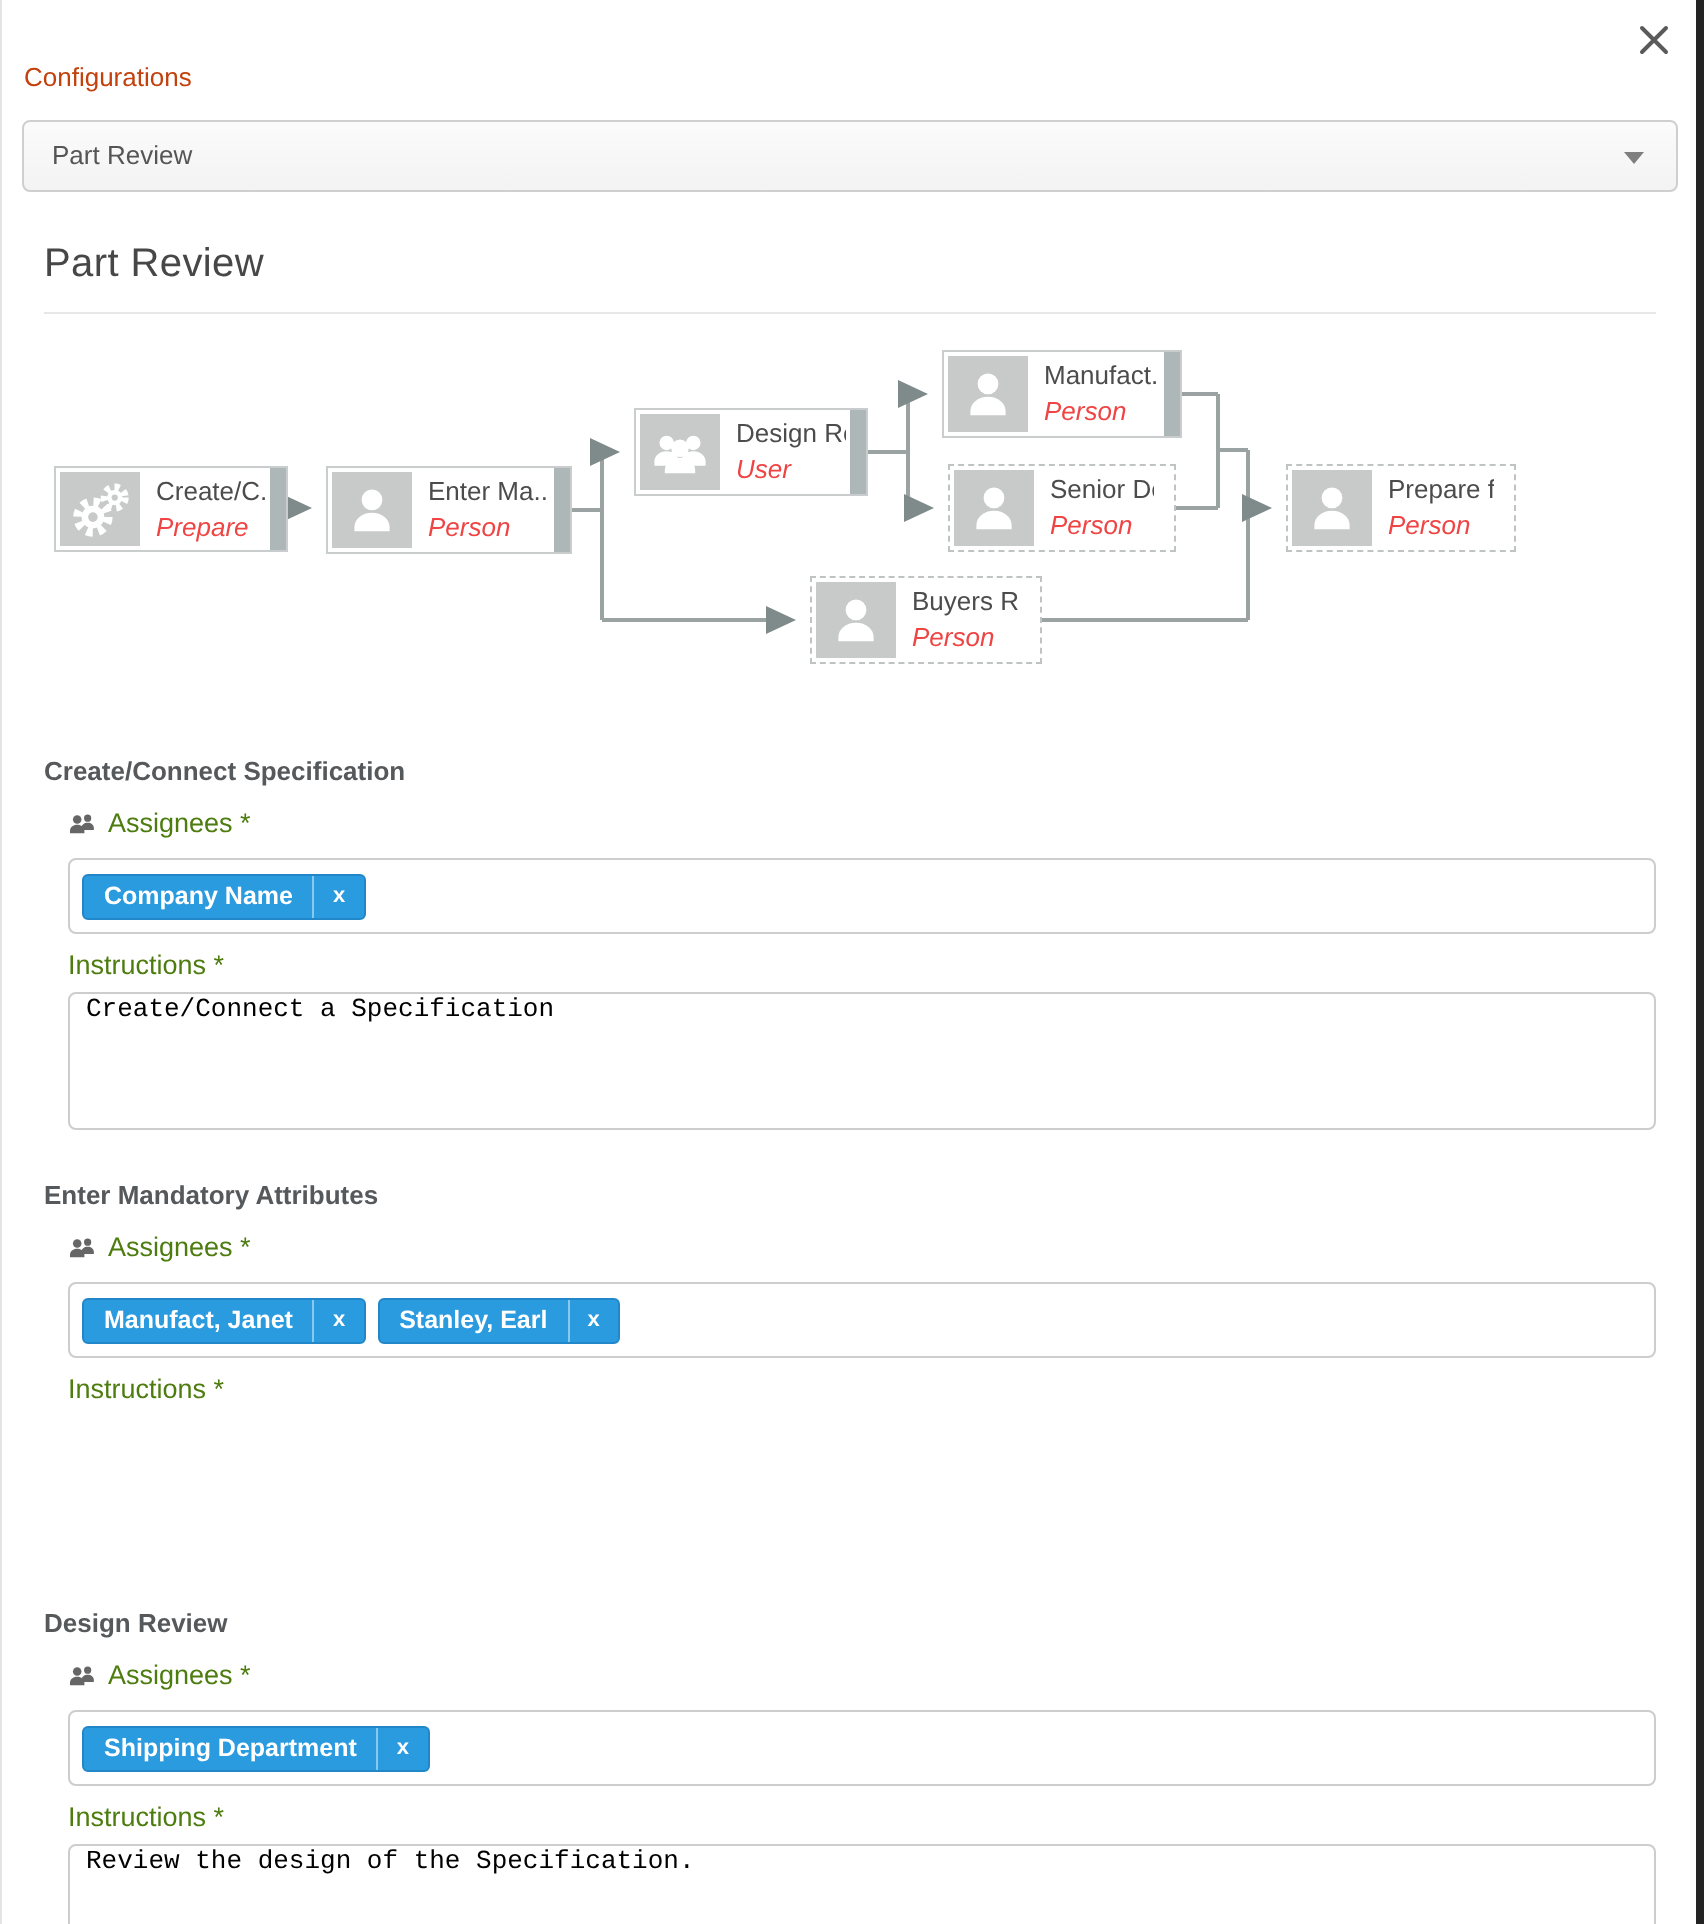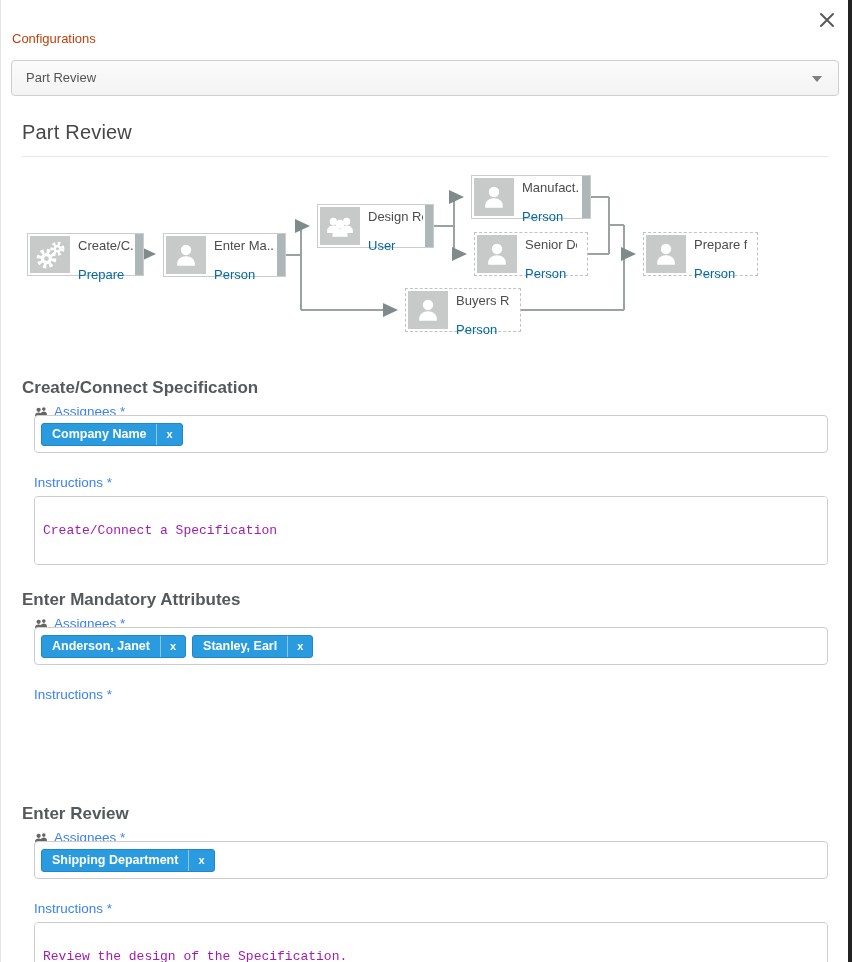--- a/index.html
+++ b/index.html
@@ -34,43 +34,43 @@
   .diagram { position:absolute; left:0; top:160px; width:852px; height:190px; }
   .diagram svg.wires { position:absolute; left:0; top:0; }
   .node { position:absolute; background:#fff; border:1px solid #c9cdcd; cursor:pointer; }
   .node.dashed { border:1px dashed #bfc3c3; }
   .node.solid::after { content:""; position:absolute; right:0; top:0; bottom:0; width:8px;
     background:#aeb7b7; }
   .node-icon { position:absolute; left:2px; top:2px; bottom:2px; width:40px;
     background:#c8caca; display:flex; align-items:center; justify-content:center; }
   .node-text { position:absolute; left:50px; top:4px; right:10px; }
   .node-title { display:block; font-size:13px; color:#4c4c4c; white-space:nowrap; overflow:hidden; }
-  .node-sub { display:block; font-size:13px; color:#0369a1; margin-top:14px; white-space:nowrap; }
+  .node-sub { display:block; font-size:13px; color:#ef4444; margin-top:3px; white-space:nowrap;font-style:italic; }
 
   
   .section { position:absolute; left:0; width:852px; height:212px; }
-  .section-heading { position:absolute; left:21px; top:0; font-size:17px; font-weight:bold;
+  .section-heading { position:absolute; left:21px; top:0; font-size:13px; font-weight:bold;
     color:#56595b; }
-  .field-label { position:absolute; left:33px; font-size:13.5px; color:#3b82f6;
+  .field-label { position:absolute; left:33px; font-size:13.5px; color:#4d7c0f;
     display:flex; align-items:center; gap:6px; }
   .field-label.assignees { top:26px; }
   .field-label.instructions { top:97px; }
-  .tag-input { position:absolute; left:33px; top:37px; width:794px; height:38px;
+  .tag-input { position:absolute; left:33px; top:51px; width:794px; height:38px;
     border:1px solid #cdcdcd; border-radius:4px; background:#fff;
     display:flex; align-items:center; padding:16px 6px; gap:6px; cursor:text; }
   .tag { display:inline-flex; height:23px; border-radius:3px; overflow:hidden;
     background:#2b9be0; border:1px solid #2187c9; color:#fff; align-items:stretch;
     font-size:12.5px; font-weight:bold; }
   .tag-label { display:flex; align-items:center; padding:0 10px; }
   .tag-x { display:flex; align-items:center; padding:0 9px; font-size:11px; font-weight:bold;
     border-left:1px solid rgba(255,255,255,.45); cursor:pointer; }
   .textarea { position:absolute; left:33px; top:118px; width:794px; height:69px;
     border:1px solid #cdcdcd; border-radius:4px; background:#fff; resize:none;
-    font-family:"Liberation Mono","DejaVu Sans Mono",monospace; font-size:13px; color:#a21caf;
-    padding:26px 8px; line-height:1.3; outline:none; }
+    font-family:"Liberation Mono","DejaVu Sans Mono",monospace; font-size:13px; color:#000000;
+    padding:0 8px; line-height:1.3; outline:none; }
 </style>
 </head>
 <body>
 
 <div class="canvas">
 
   <button class="close-btn" aria-label="close">
     <svg width="22" height="22" viewBox="0 0 22 22">
       <path d="M5 5 L17 17 M17 5 L5 17" stroke="#5a5a5a" stroke-width="2" fill="none" stroke-linecap="round"></path>
     </svg>
@@ -240,35 +240,35 @@
       <svg width="14" height="12" viewBox="0 0 16 14" fill="#666">
         <circle cx="11.3" cy="3.6" r="2.1"></circle>
           <path d="M11.3 6.3c-2 0-3.6 1.2-3.6 3v1.2h7.2V9.3c0-1.8-1.6-3-3.6-3z"></path>
         <circle cx="5.2" cy="4.4" r="2.5"></circle>
           <path d="M5.2 7.5c-2.4 0-4.2 1.5-4.2 3.5V12.4h8.4v-1.4c0-2-1.8-3.5-4.2-3.5z"></path>
       </svg>
       <span>Assignees *</span>
     </div>
     <div class="tag-input">
       <span class="tag">
-        <span class="tag-label">Anderson, Janet</span>
+        <span class="tag-label">Manufact, Janet</span>
         <span class="tag-x">x</span>
       </span>
       <span class="tag">
         <span class="tag-label">Stanley, Earl</span>
         <span class="tag-x">x</span>
       </span>
     </div>
     <div class="field-label instructions">
       <span>Instructions *</span>
     </div>
   </div>
 
   <div class="section" style="top:804px">
-    <div class="section-heading">Enter Review</div>
+    <div class="section-heading">Design Review</div>
     <div class="field-label assignees">
       <svg width="14" height="12" viewBox="0 0 16 14" fill="#666">
         <circle cx="11.3" cy="3.6" r="2.1"></circle>
           <path d="M11.3 6.3c-2 0-3.6 1.2-3.6 3v1.2h7.2V9.3c0-1.8-1.6-3-3.6-3z"></path>
         <circle cx="5.2" cy="4.4" r="2.5"></circle>
           <path d="M5.2 7.5c-2.4 0-4.2 1.5-4.2 3.5V12.4h8.4v-1.4c0-2-1.8-3.5-4.2-3.5z"></path>
       </svg>
       <span>Assignees *</span>
     </div>
     <div class="tag-input">

